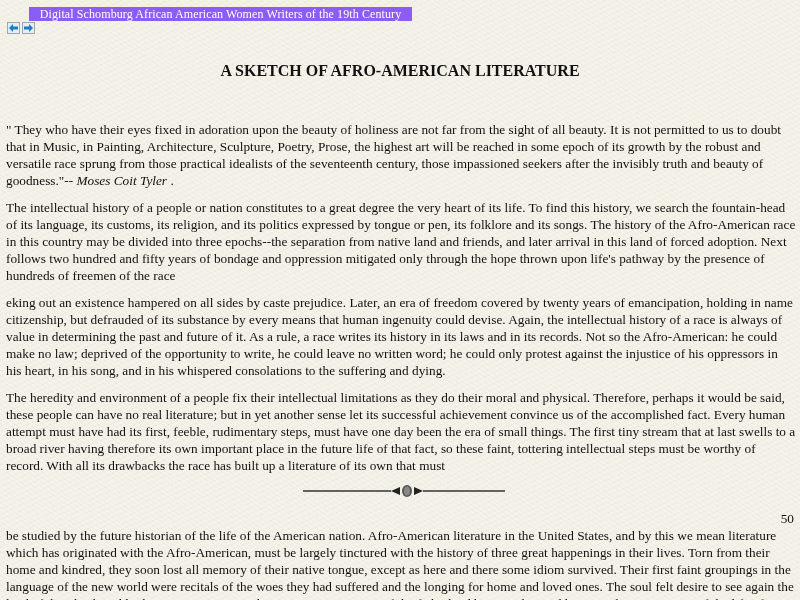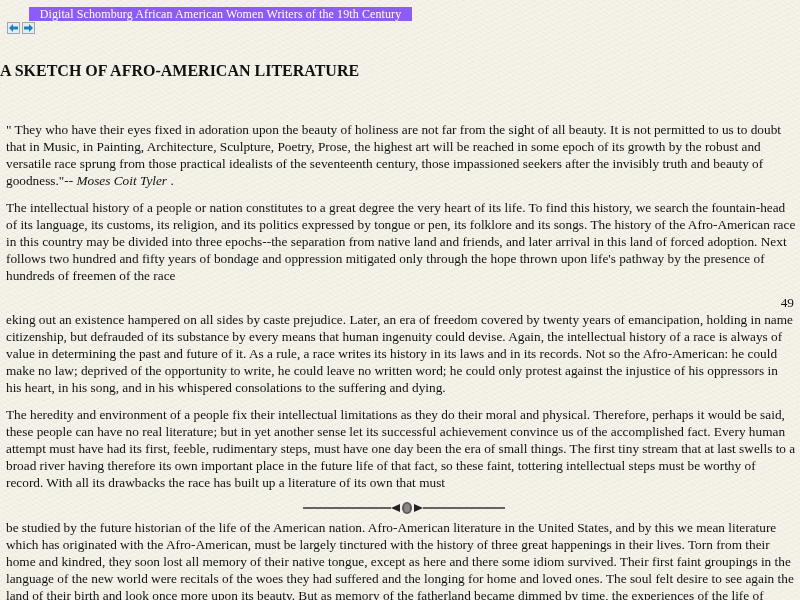--- a/index.html
+++ b/index.html
@@ -52,21 +52,21 @@
       align-items: center;
       justify-content: center;
       cursor: pointer;
     }
     .nav-btn svg { display: block; }
     .title {
       position: absolute;
       left: 0;
       width: 800px;
       top: 61px;
-      text-align: left;
+      text-align: center;
       font-weight: bold;
       font-size: 16px;
       line-height: 20px;
       margin: 0;
     }
     .content {
       position: absolute;
       left: 6px;
       top: 121px;
       width: 790px;
@@ -120,34 +120,34 @@
   </div>
 </div>
 
 <h1 class="title">A SKETCH OF AFRO-AMERICAN LITERATURE</h1>
 
 <div class="content">
   <p><span>" They who have their eyes fixed in adoration upon the beauty of holiness are not far from the sight of all beauty. It is not permitted to us to doubt that in Music, in Painting, Architecture, Sculpture, Poetry, Prose, the highest art will be reached in some epoch of its growth by the robust and versatile race sprung from those practical idealists of the seventeenth century, those impassioned seekers after the invisibly truth and beauty of goodness."-- </span><em>Moses Coit Tyler</em><span> .</span></p>
 
   <p>The intellectual history of a people or nation constitutes to a great degree the very heart of its life. To find this history, we search the fountain-head of its language, its customs, its religion, and its politics expressed by tongue or pen, its folklore and its songs. The history of the Afro-American race in this country may be divided into three epochs--the separation from native land and friends, and later arrival in this land of forced adoption. Next follows two hundred and fifty years of bondage and oppression mitigated only through the hope thrown upon life's pathway by the presence of hundreds of freemen of the race</p>
 
-  <div class="page-num pn-49">49</div>
 
   <p>eking out an existence hampered on all sides by caste prejudice. Later, an era of freedom covered by twenty years of emancipation, holding in name citizenship, but defrauded of its substance by every means that human ingenuity could devise. Again, the intellectual history of a race is always of value in determining the past and future of it. As a rule, a race writes its history in its laws and in its records. Not so the Afro-American: he could make no law; deprived of the opportunity to write, he could leave no written word; he could only protest against the injustice of his oppressors in his heart, in his song, and in his whispered consolations to the suffering and dying.</p>
 
   <p>The heredity and environment of a people fix their intellectual limitations as they do their moral and physical. Therefore, perhaps it would be said, these people can have no real literature; but in yet another sense let its successful achievement convince us of the accomplished fact. Every human attempt must have had its first, feeble, rudimentary steps, must have one day been the era of small things. The first tiny stream that at last swells to a broad river having therefore its own important place in the future life of that fact, so these faint, tottering intellectual steps must be worthy of record. With all its drawbacks the race has built up a literature of its own that must</p>
 
   <div class="divider">
     <span>
       <svg width="210" height="14" viewBox="0 0 210 14">
         <line x1="6" y1="7" x2="94" y2="7" stroke="#333" stroke-width="1.5"></line>
         <path d="M94 7 L103 3 L103 11 Z" fill="#222"></path>
         <ellipse cx="110" cy="7" rx="5" ry="6" fill="#555"></ellipse>
         <ellipse cx="110" cy="7" rx="3" ry="4.5" fill="#888"></ellipse>
         <path d="M126 7 L117 3 L117 11 Z" fill="#222"></path>
         <line x1="126" y1="7" x2="208" y2="7" stroke="#333" stroke-width="1.5"></line>
       </svg>
     </span>
   </div>
 
+  <div class="page-num pn-50">50</div>
 
   <p>be studied by the future historian of the life of the American nation. Afro-American literature in the United States, and by this we mean literature which has originated with the Afro-American, must be largely tinctured with the history of three great happenings in their lives. Torn from their home and kindred, they soon lost all memory of their native tongue, except as here and there some idiom survived. Their first faint groupings in the language of the new world were recitals of the woes they had suffered and the longing for home and loved ones. The soul felt desire to see again the land of their birth and look once more upon its beauty. But as memory of the fatherland became dimmed by time, the experiences of the life of bondage, its hardships and sufferings, its chastened joys and its future outlook toward the longed-for day of freedom that all believed would some day come, the ties of love and friendship formed, became the burden of their song.</p>
 </div>
 
 </body></html>

